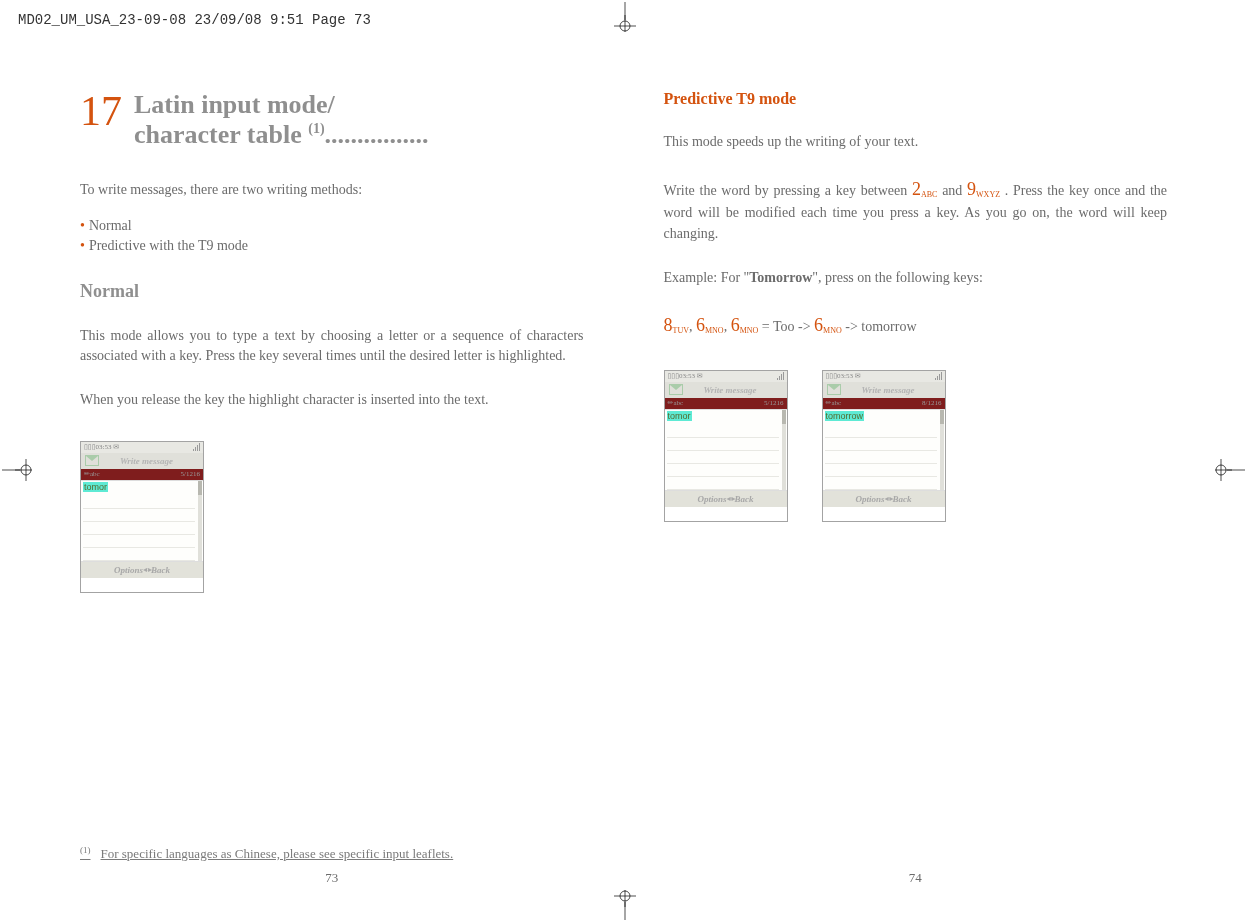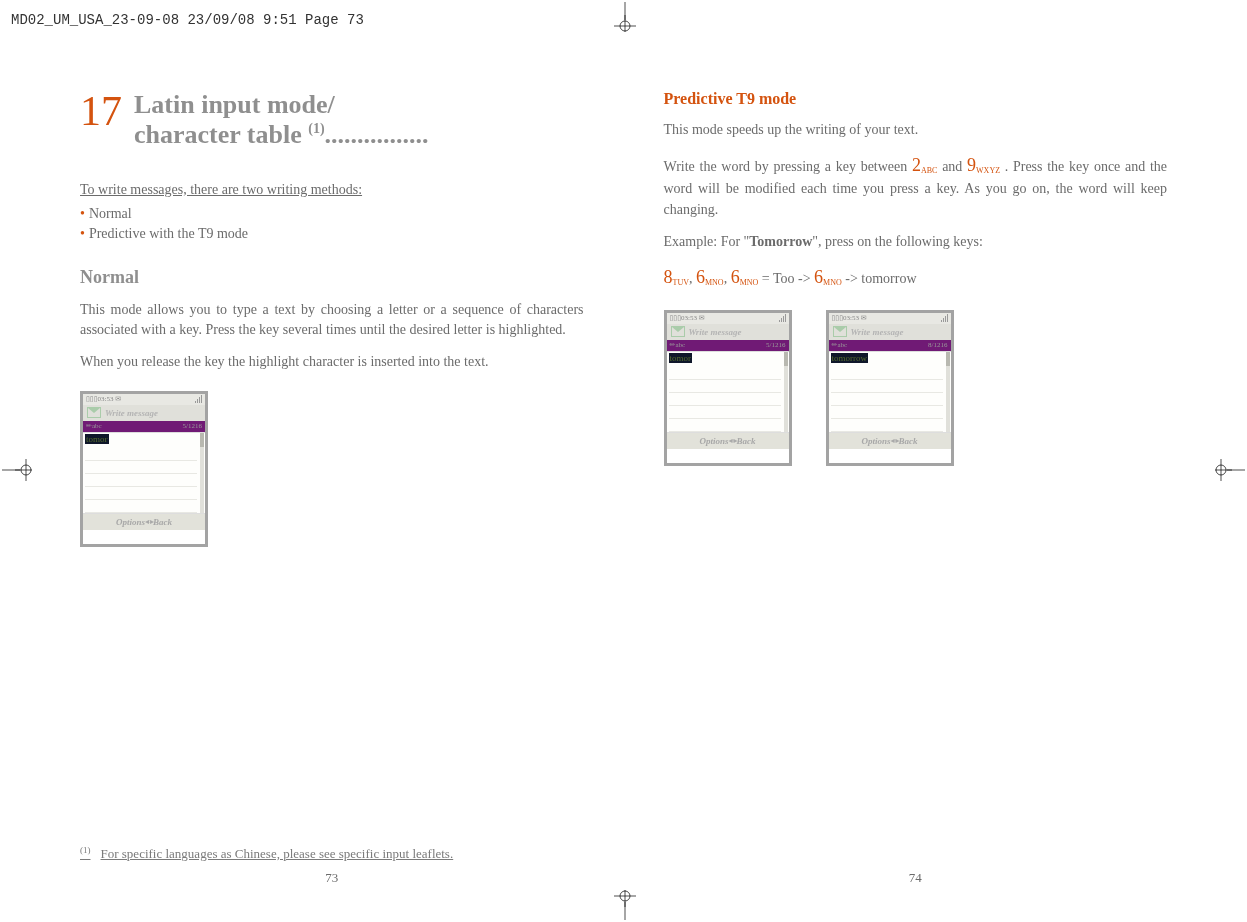--- a/index.html
+++ b/index.html
@@ -8,21 +8,21 @@
     font-family: Georgia, 'Times New Roman', serif;
     color: #666;
     background: #fff;
     width: 1247px;
     height: 922px;
     position: relative;
   }
   .header-line {
     position: absolute;
     top: 12px;
-    left: 11px;
+    left: 18px;
     font-family: 'Courier New', monospace;
     font-size: 14px;
     color: #333;
   }
   .crop-mark {
     position: absolute;
     stroke: #000;
     stroke-width: 0.7;
     fill: none;
   }
@@ -64,21 +64,21 @@
   .dots {
     color: #8f8f8f;
     font-size: 26px;
     font-weight: bold;
   }
   .body-text {
     font-size: 14px;
     line-height: 1.45;
     color: #6b6b6b;
     text-align: justify;
-    margin: 12px 0;
+    margin: 24px 0;
   }
   .bullet {
     color: #d4530f;
     margin-right: 4px;
   }
   .section-h {
     color: #8f8f8f;
     font-weight: bold;
     font-size: 18px;
     margin-top: 22px;
@@ -99,21 +99,21 @@
   }
   .keycap-sub {
     font-size: 8px;
     color: #d4530f;
     vertical-align: sub;
     position: relative;
     top: -3px;
   }
   .phone-shot {
     display: inline-block;
-    border: 3px solid #a3a3a3;
+    border: 1px solid #a3a3a3;
     width: 122px;
     height: 150px;
     background: #fff;
     position: relative;
     vertical-align: top;
     margin-right: 30px;
     margin-top: 6px;
   }
   .ps-status {
     height: 11px;
@@ -124,21 +124,21 @@
     padding: 0 3px;
     font-size: 7px;
     color: #888;
   }
   .ps-title-row {
     height: 16px;
     background: #e0e0da;
     display: flex;
     align-items: center;
     padding-left: 4px;
-    gap: 4px;
+    gap: 21px;
   }
   .ps-title-row .env {
     width: 12px;
     height: 9px;
     border: 1px solid #aca;
     position: relative;
   }
   .ps-title-row .env::after {
     content: "";
     position: absolute;
@@ -148,43 +148,43 @@
     border-top: 5px solid #aca;
   }
   .ps-title-text {
     font-size: 9px;
     font-style: italic;
     font-weight: bold;
     color: #b4b4b4;
   }
   .ps-info {
     height: 11px;
-    background: #701a75;
+    background: #7f1d1d;
     font-size: 7px;
     color: #999;
     display: flex;
     justify-content: space-between;
     padding: 0 3px;
     align-items: center;
   }
   .ps-text-area {
     height: 80px;
     border: 1px solid #ddd;
     border-left: none;
     border-right: none;
     position: relative;
     background: #fefefc;
   }
   .ps-word {
     position: absolute;
     top: 1px;
     left: 2px;
     font-size: 9px;
-    font-family: Liberation Serif, serif;
-    background: #0f172a;
+    font-family: Liberation Sans, sans-serif;
+    background: #5eead4;
     padding: 0 1px;
     color: #556b2f;
   }
   .ps-lines {
     position: absolute;
     left: 2px;
     right: 8px;
     top: 15px;
   }
   .ps-lines div {
@@ -291,21 +291,21 @@
 <div class="spread">
 
   <div class="page">
     <div>
       <span class="chapter-num">17</span>
       <span class="chapter-title">
         Latin input mode/<br>character table <sup>(1)</sup><span class="dots">................</span>
       </span>
     </div>
 
-    <p class="body-text" style="margin-top:30px;text-decoration:underline;">To write messages, there are two writing methods:</p>
+    <p class="body-text" style="margin-top:30px;">To write messages, there are two writing methods:</p>
     <div class="body-text" style="margin-top:-8px;">
       <div><span class="bullet">•</span><span>Normal</span></div>
       <div><span class="bullet">•</span><span>Predictive with the T9 mode</span></div>
     </div>
 
     <div class="section-h">Normal</div>
     <p class="body-text">This mode allows you to type a text by choosing a letter or a sequence of characters associated with a key. Press the key several times until the desired letter is highlighted.</p>
     <p class="body-text">When you release the key the highlight character is inserted into the text.</p>
 
     

